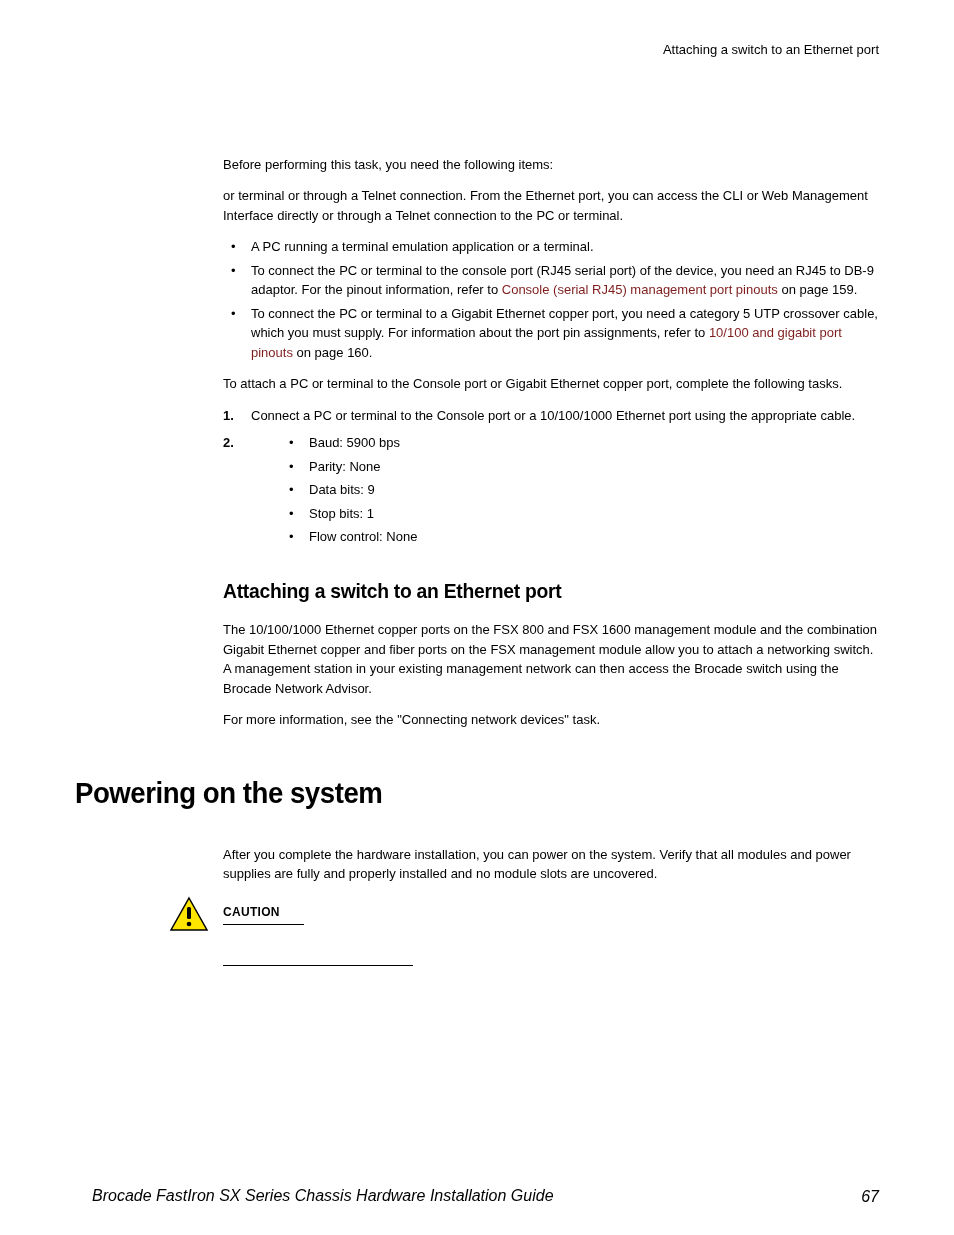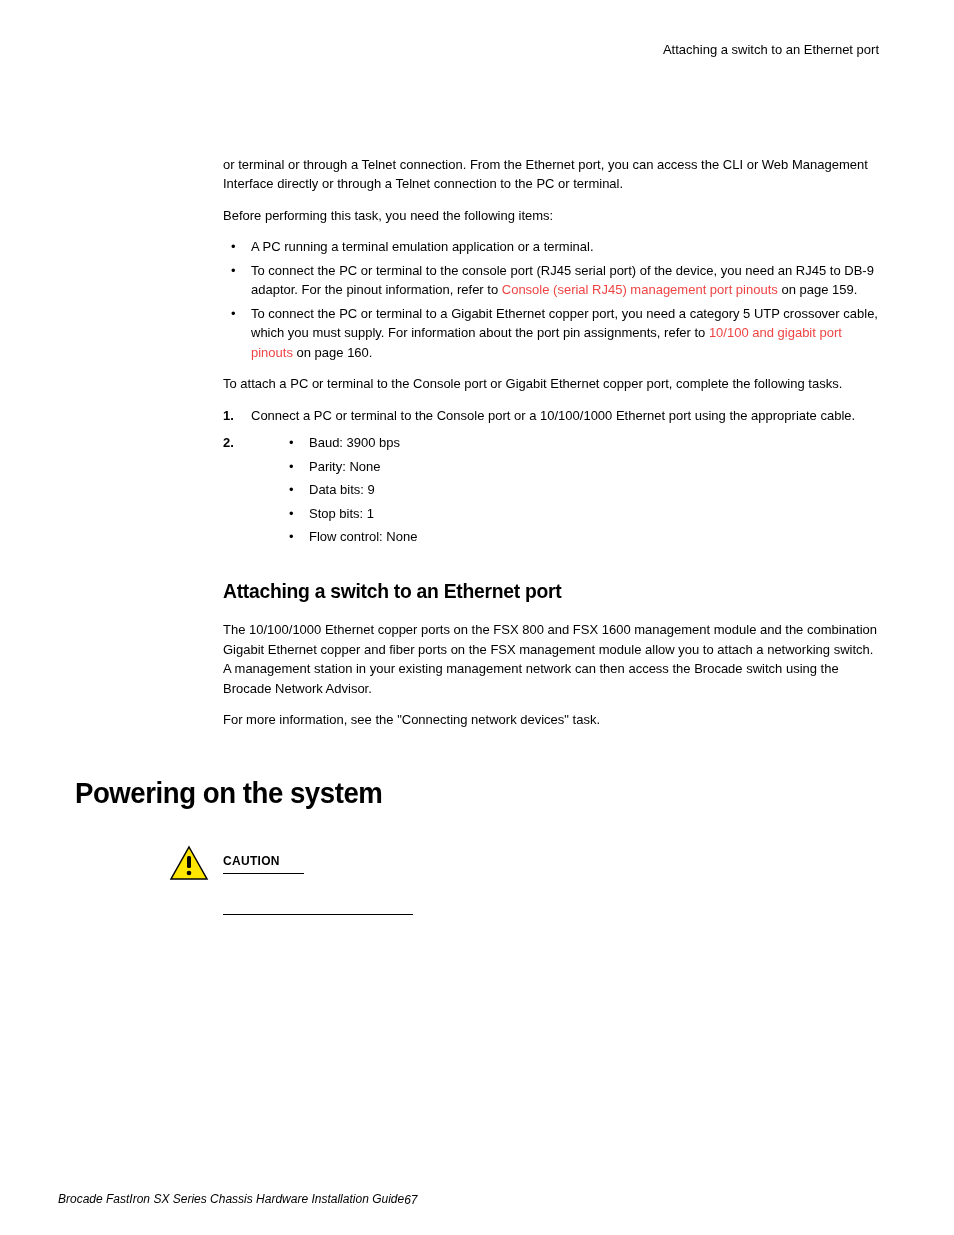--- a/index.html
+++ b/index.html
@@ -69,21 +69,21 @@
       padding-left: 28px;
       margin-bottom: 4px;
     }
     ul.nested-bullet > li::before {
       content: "•";
       position: absolute;
       left: 8px;
       top: 0;
     }
     .link {
-      color: #ef4444;
+      color: #7f1d1d;
       cursor: pointer;
     }
     h2.section-h2 {
       font-family: Arial, Helvetica, sans-serif;
       font-weight: bold;
       font-size: 21px;
       margin-top: 28px;
       margin-bottom: 14px;
       letter-spacing: -0.3px;
       transform: scaleX(0.92);
@@ -130,43 +130,43 @@
     .divider {
       border: none;
       border-top: 1px solid #000;
       width: 190px;
       margin-left: 0;
       margin-top: 8px;
     }
     .footer {
       position: absolute;
       bottom: 26px;
-      left: 58px;
+      left: 92px;
       right: 75px;
       display: flex;
-      justify-content: flex-start;
+      justify-content: space-between;
       font-style: italic;
-      font-size: 12px;
+      font-size: 16px;
     }
     .footer .left {
       line-height: 1.4;
     }
     .footer .right {
     }
   </style>
 </head>
 <body>
 
 <div class="header-title">Attaching a switch to an Ethernet port</div>
 
 <div class="content">
 
+  <p class="para">Before performing this task, you need the following items:</p>
+
   <p class="para">or terminal or through a Telnet connection. From the Ethernet port, you can access the CLI or Web Management Interface directly or through a Telnet connection to the PC or terminal.</p>
-
-  <p class="para">Before performing this task, you need the following items:</p>
 
   <ul class="bullet-list">
     <li>A PC running a terminal emulation application or a terminal.</li>
     <li>
       <span>To connect the PC or terminal to the console port (RJ45 serial port) of the device, you need an RJ45 to DB-9 adaptor. For the pinout information, refer to </span><span class="link">Console (serial RJ45) management port pinouts</span><span> on page 159.</span>
     </li>
     <li>
       <span>To connect the PC or terminal to a Gigabit Ethernet copper port, you need a category 5 UTP crossover cable, which you must supply. For information about the port pin assignments, refer to </span><span class="link">10/100 and gigabit port pinouts</span><span> on page 160.</span>
     </li>
   </ul>
@@ -174,36 +174,37 @@
   <p class="para">To attach a PC or terminal to the Console port or Gigabit Ethernet copper port, complete the following tasks.</p>
 
   <ol class="num-list">
     <li>
       <span class="num">1.</span>
       <span>Connect a PC or terminal to the Console port or a 10/100/1000 Ethernet port using the appropriate cable.</span>
     </li>
     <li>
       <span class="num">2.</span>
       <ul class="nested-bullet">
-        <li>Baud: 3900 bps</li>
+        <li>Baud: 5900 bps</li>
         <li>Parity: None</li>
         <li>Data bits: 9</li>
         <li>Stop bits: 1</li>
         <li>Flow control: None</li>
       </ul>
     </li>
   </ol>
 
   <h2 class="section-h2">Attaching a switch to an Ethernet port</h2>
 
   <p class="para">The 10/100/1000 Ethernet copper ports on the FSX 800 and FSX 1600 management module and the combination Gigabit Ethernet copper and fiber ports on the FSX management module allow you to attach a networking switch. A management station in your existing management network can then access the Brocade switch using the Brocade Network Advisor.</p>
   <p class="para">For more information, see the "Connecting network devices" task.</p>
 
   <h1 class="section-h1 h1-outdent">Powering on the system</h1>
 
+  <p class="para">After you complete the hardware installation, you can power on the system. Verify that all modules and power supplies are fully and properly installed and no module slots are uncovered.</p>
 
   <div class="caution-block">
     <div class="caution-icon">
       <svg width="40" height="36" viewBox="0 0 40 36">
         <polygon points="20,2 38,34 2,34" fill="#ffe600" stroke="#000" stroke-width="1.5"></polygon>
         <rect x="18" y="11" width="4" height="12" fill="#000" rx="1.5"></rect>
         <circle cx="20" cy="28" r="2.3" fill="#000"></circle>
       </svg>
     </div>
     <div>

